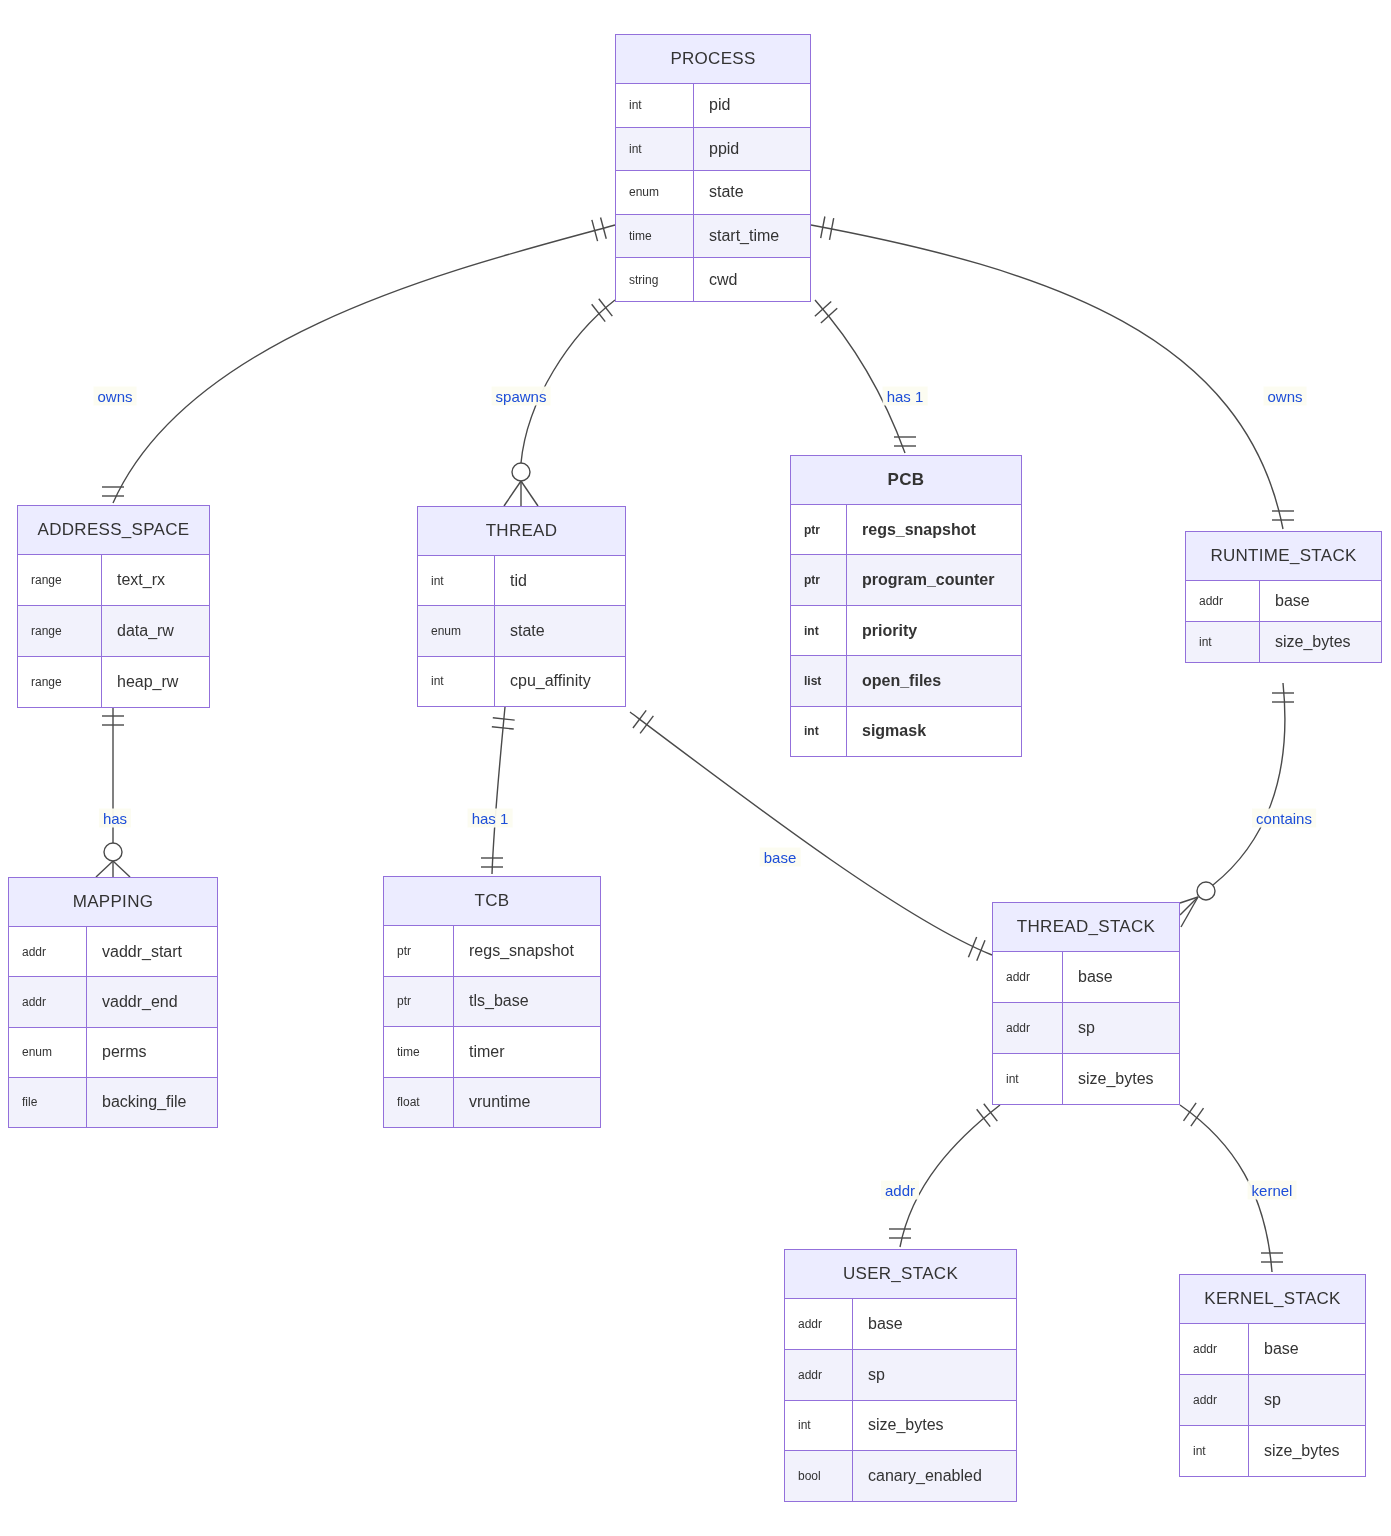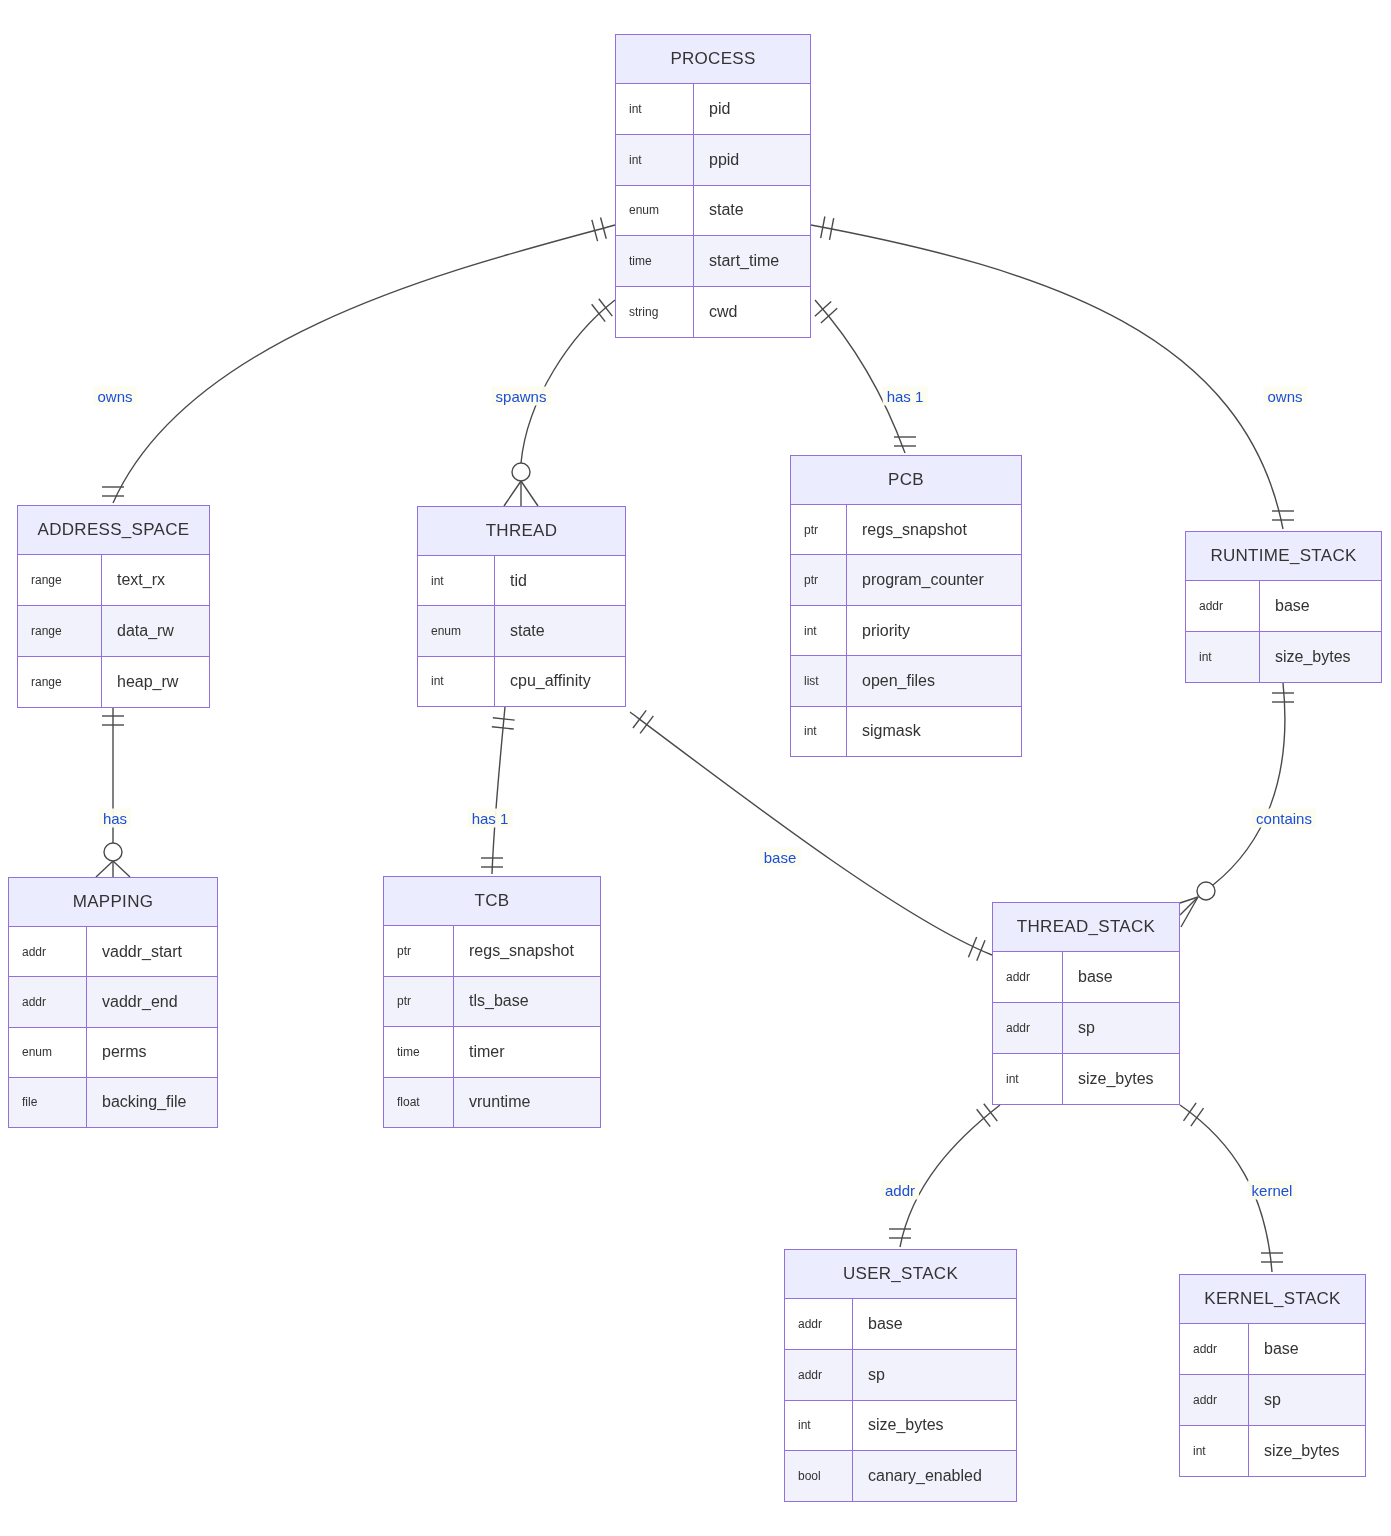--- a/index.html
+++ b/index.html
@@ -146,21 +146,21 @@
   <div class="edge-label" style="left:521px;top:396px">spawns</div>
   <div class="edge-label" style="left:905px;top:396px">has 1</div>
   <div class="edge-label" style="left:1285px;top:396px">owns</div>
   <div class="edge-label" style="left:115px;top:818px">has</div>
   <div class="edge-label" style="left:490px;top:818px">has 1</div>
   <div class="edge-label" style="left:780px;top:857px">base</div>
   <div class="edge-label" style="left:1284px;top:818px">contains</div>
   <div class="edge-label" style="left:900px;top:1190px">addr</div>
   <div class="edge-label" style="left:1272px;top:1190px">kernel</div>
 
-<div class="entity" style="left: 615px; top: 34px; width: 196px; height: 304px; --tcol: 78px;">
+<div class="entity" style="left: 615px; top: 34px; width: 196px; height: 268px; --tcol: 78px;">
       <div class="entity-header">PROCESS</div>
       <div class="attr-row">
         <div class="attr-type">int</div>
         <div class="attr-name">pid</div>
       </div>
       <div class="attr-row even">
         <div class="attr-type">int</div>
         <div class="attr-name">ppid</div>
       </div>
       <div class="attr-row">
@@ -199,21 +199,21 @@
       </div>
       <div class="attr-row even">
         <div class="attr-type">enum</div>
         <div class="attr-name">state</div>
       </div>
       <div class="attr-row">
         <div class="attr-type">int</div>
         <div class="attr-name">cpu_affinity</div>
       </div>
     </div>
-    <div class="entity" style="left: 790px; top: 455px; width: 232px; height: 302px; --tcol: 56px;">
+    <div class="entity" style="left: 790px; top: 455px; width: 232px; height: 302px; font-weight: bold; --tcol: 56px;">
       <div class="entity-header">PCB</div>
       <div class="attr-row">
         <div class="attr-type">ptr</div>
         <div class="attr-name">regs_snapshot</div>
       </div>
       <div class="attr-row even">
         <div class="attr-type">ptr</div>
         <div class="attr-name">program_counter</div>
       </div>
       <div class="attr-row">
@@ -222,21 +222,21 @@
       </div>
       <div class="attr-row even">
         <div class="attr-type">list</div>
         <div class="attr-name">open_files</div>
       </div>
       <div class="attr-row">
         <div class="attr-type">int</div>
         <div class="attr-name">sigmask</div>
       </div>
     </div>
-    <div class="entity" style="left: 1185px; top: 531px; width: 197px; height: 152px; --tcol: 74px;">
+    <div class="entity" style="left: 1185px; top: 531px; width: 197px; height: 132px; --tcol: 74px;">
       <div class="entity-header">RUNTIME_STACK</div>
       <div class="attr-row">
         <div class="attr-type">addr</div>
         <div class="attr-name">base</div>
       </div>
       <div class="attr-row even">
         <div class="attr-type">int</div>
         <div class="attr-name">size_bytes</div>
       </div>
     </div>

